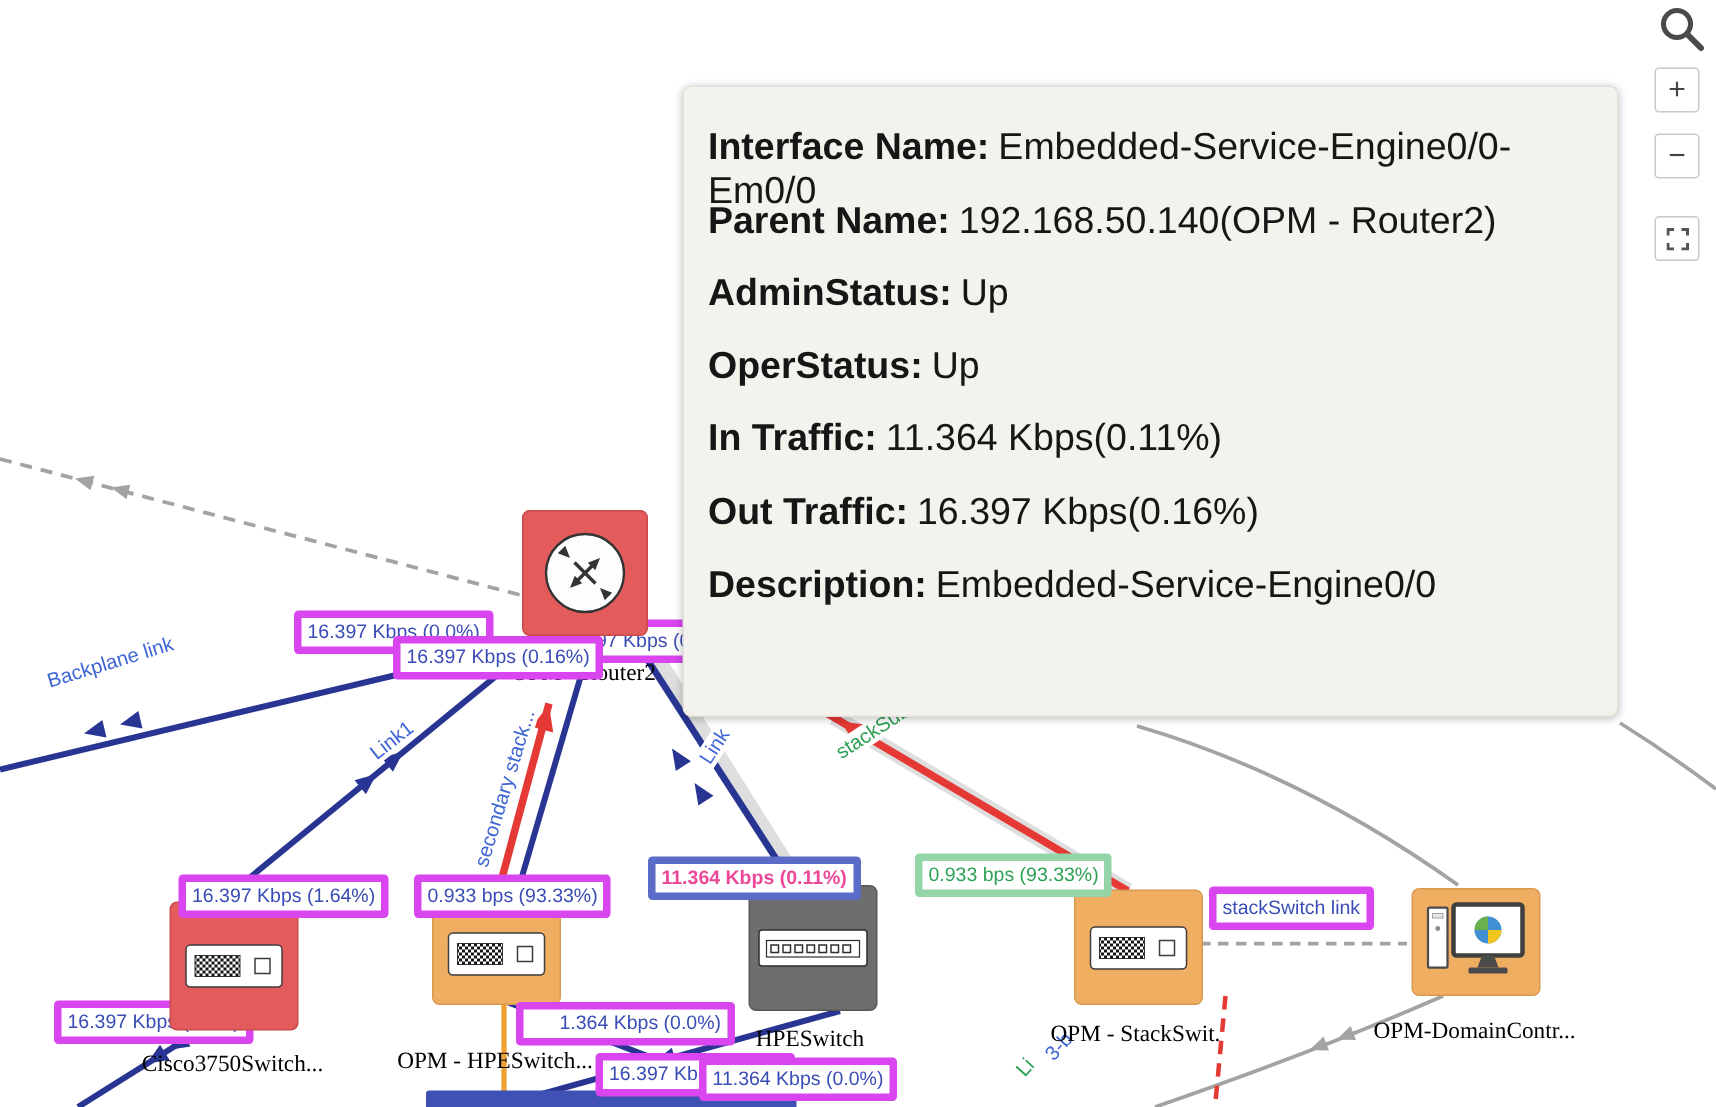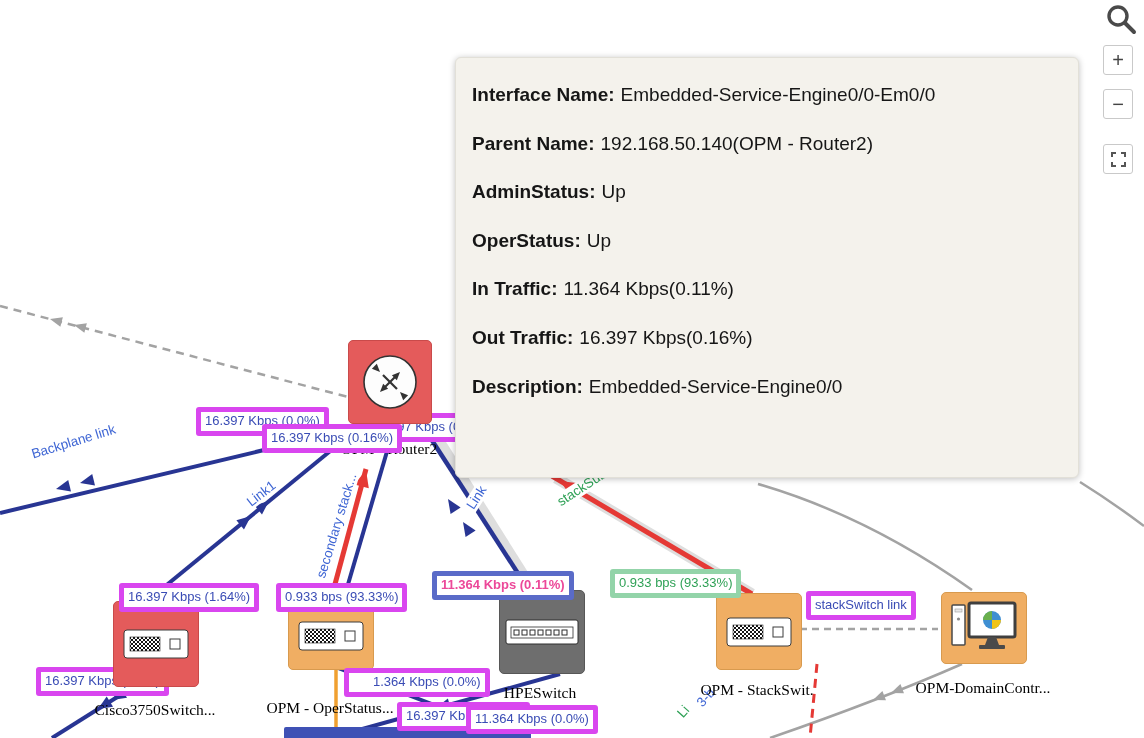--- a/index.html
+++ b/index.html
@@ -26,21 +26,21 @@
   .node.orange{background:#f0ae63;border:1px solid #d89a4e;}
   .node.gray{background:#6e6e6e;border:1px solid #575757;}
 
   .nlabel{position:absolute;font:15.5px "Liberation Serif",serif;color:#000;
           white-space:nowrap;z-index:3;transform:translateX(-50%);}
 
   
   .tooltip{position:absolute;left:455px;top:57px;width:624px;height:421px;box-sizing:border-box;
            background:#f4f2ec;border:1px solid #e2e0d8;border-radius:6px;
            box-shadow:0 1px 6px rgba(0,0,0,.25);z-index:10;padding:26px 14px 0 16px;}
-  .t-row{height:48.6px;font-size:19px;color:#161616;}
+  .t-row{height:48.6px;font-size:25px;color:#161616;}
   .t-row b{font-weight:700;}
   .t-row span{margin-left:6px;}
 
   
   .ctl{position:absolute;width:30px;height:30px;background:#fff;border:1px solid #c9c9c9;
        border-radius:3px;display:flex;align-items:center;justify-content:center;
        font:20px "Liberation Sans",sans-serif;color:#444;z-index:11;cursor:pointer;box-sizing:border-box;}
   #search-btn{position:absolute;left:1104px;top:2px;width:34px;height:34px;z-index:11;cursor:pointer;}
 
   #blue-bar{position:absolute;left:284px;top:727px;width:247px;height:11px;background:#3f51b5;
@@ -211,21 +211,21 @@
       <circle cx="43" cy="21" r="9" fill="#3f8fd2"></circle>
       <path d="M43,21 L43,12 A9 9 0 0 0 34,21 Z" fill="#6ab04c"></path>
       <path d="M43,21 L52,21 A9 9 0 0 1 43,30 Z" fill="#f0c419"></path>
       <path d="M39,38 L47,38 L50,46 L36,46 Z" fill="#4a4a4a"></path>
       <rect x="30" y="46" width="26" height="4" rx="1" fill="#4a4a4a"></rect>
     </svg>
   </div>
 
   <div class="nlabel" style="left:389px;top:440px;">OPM - Router2</div>
   <div class="nlabel" style="left:155px;top:701px;">Cisco3750Switch...</div>
-  <div class="nlabel" style="left:330px;top:699px;">OPM - OperStatus...</div>
+  <div class="nlabel" style="left:330px;top:699px;">OPM - HPESwitch...</div>
   <div class="nlabel" style="left:540px;top:684px;">HPESwitch</div>
   <div class="nlabel" style="left:757px;top:681px;">OPM - StackSwit.</div>
   <div class="nlabel" style="left:983px;top:679px;">OPM-DomainContr...</div>
 
   <div class="tooltip">
     <div class="t-row"><b>Interface Name:</b><span>Embedded-Service-Engine0/0-Em0/0</span></div>
     <div class="t-row"><b>Parent Name:</b><span>192.168.50.140(OPM - Router2)</span></div>
     <div class="t-row"><b>AdminStatus:</b><span>Up</span></div>
     <div class="t-row"><b>OperStatus:</b><span>Up</span></div>
     <div class="t-row"><b>In Traffic:</b><span>11.364 Kbps(0.11%)</span></div>

